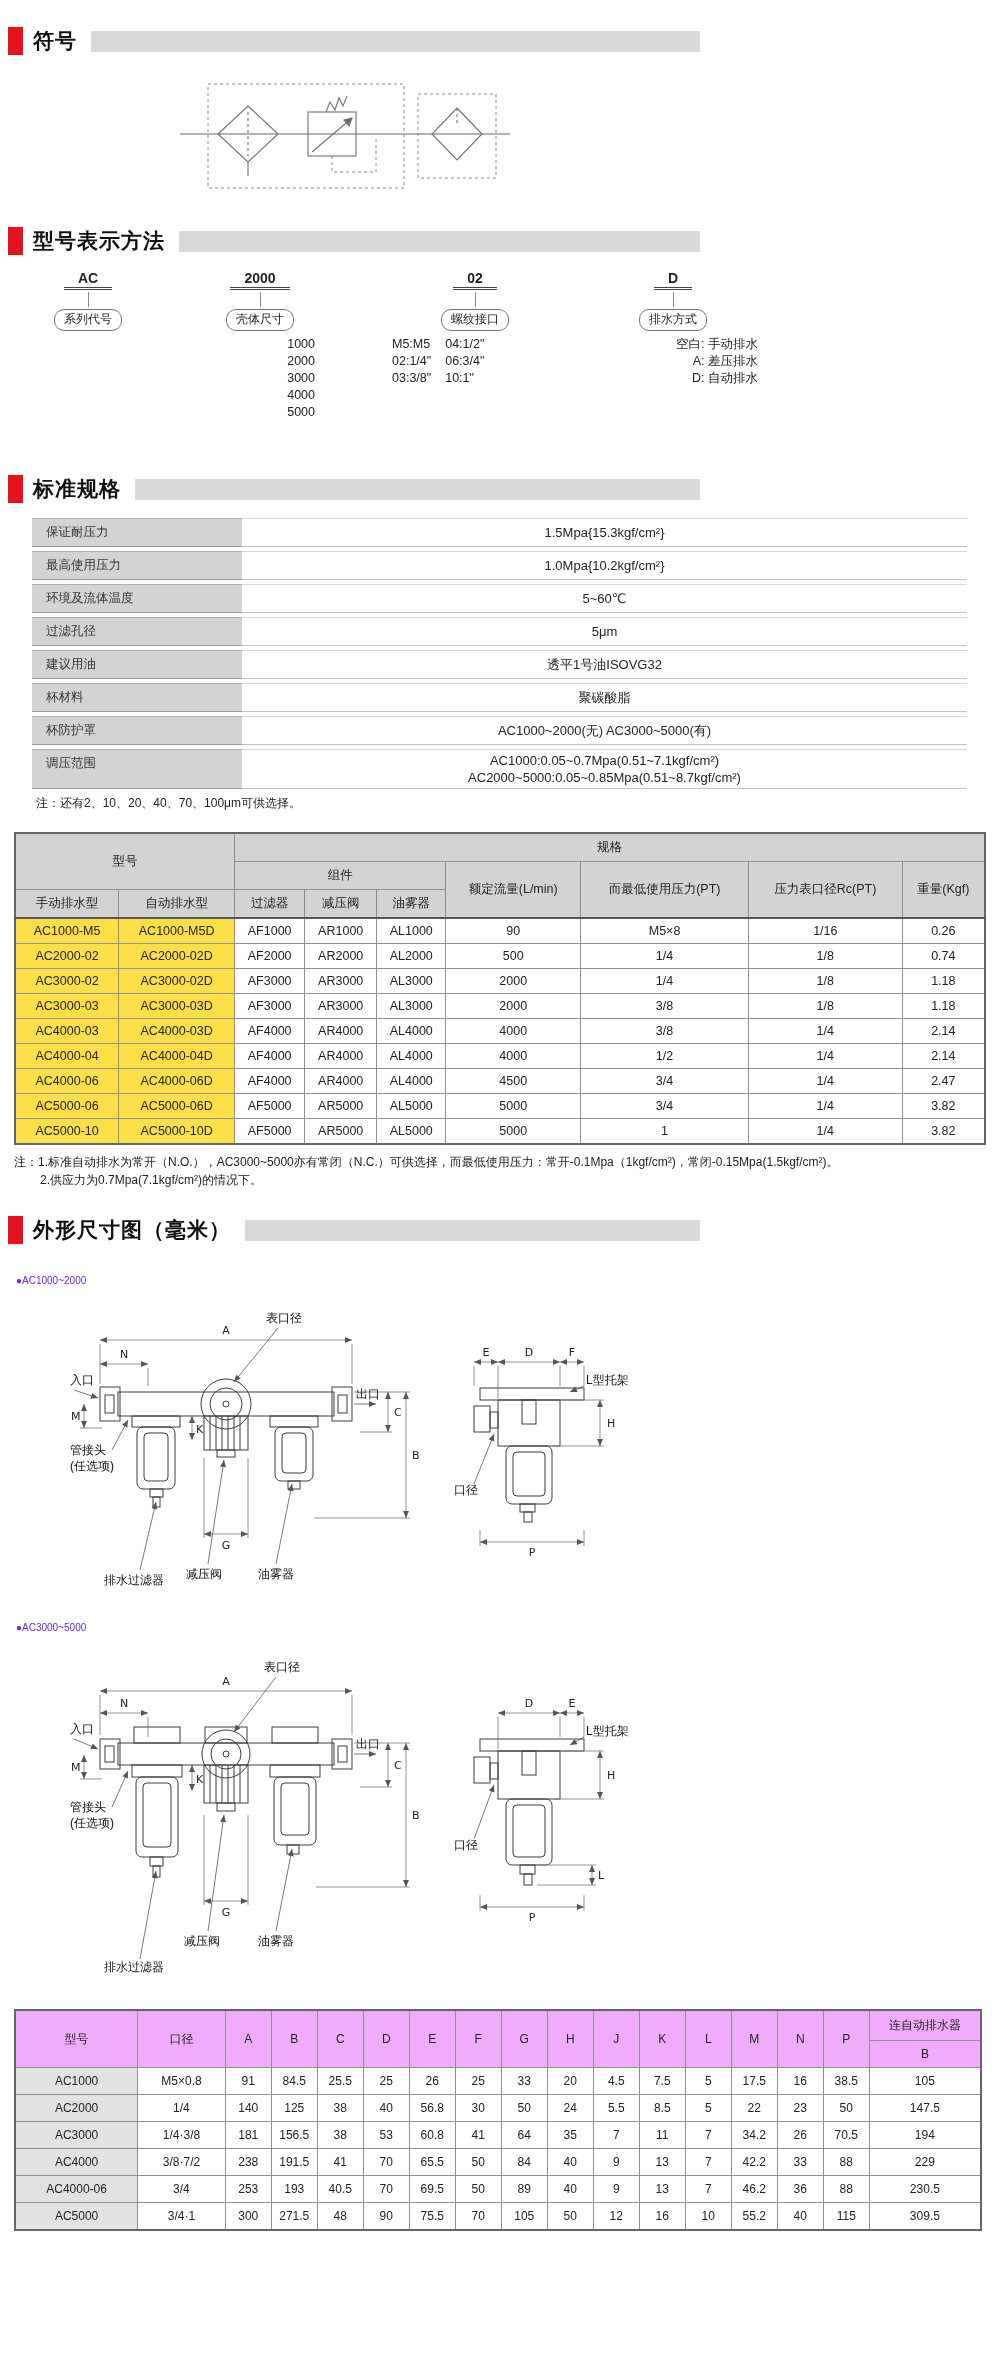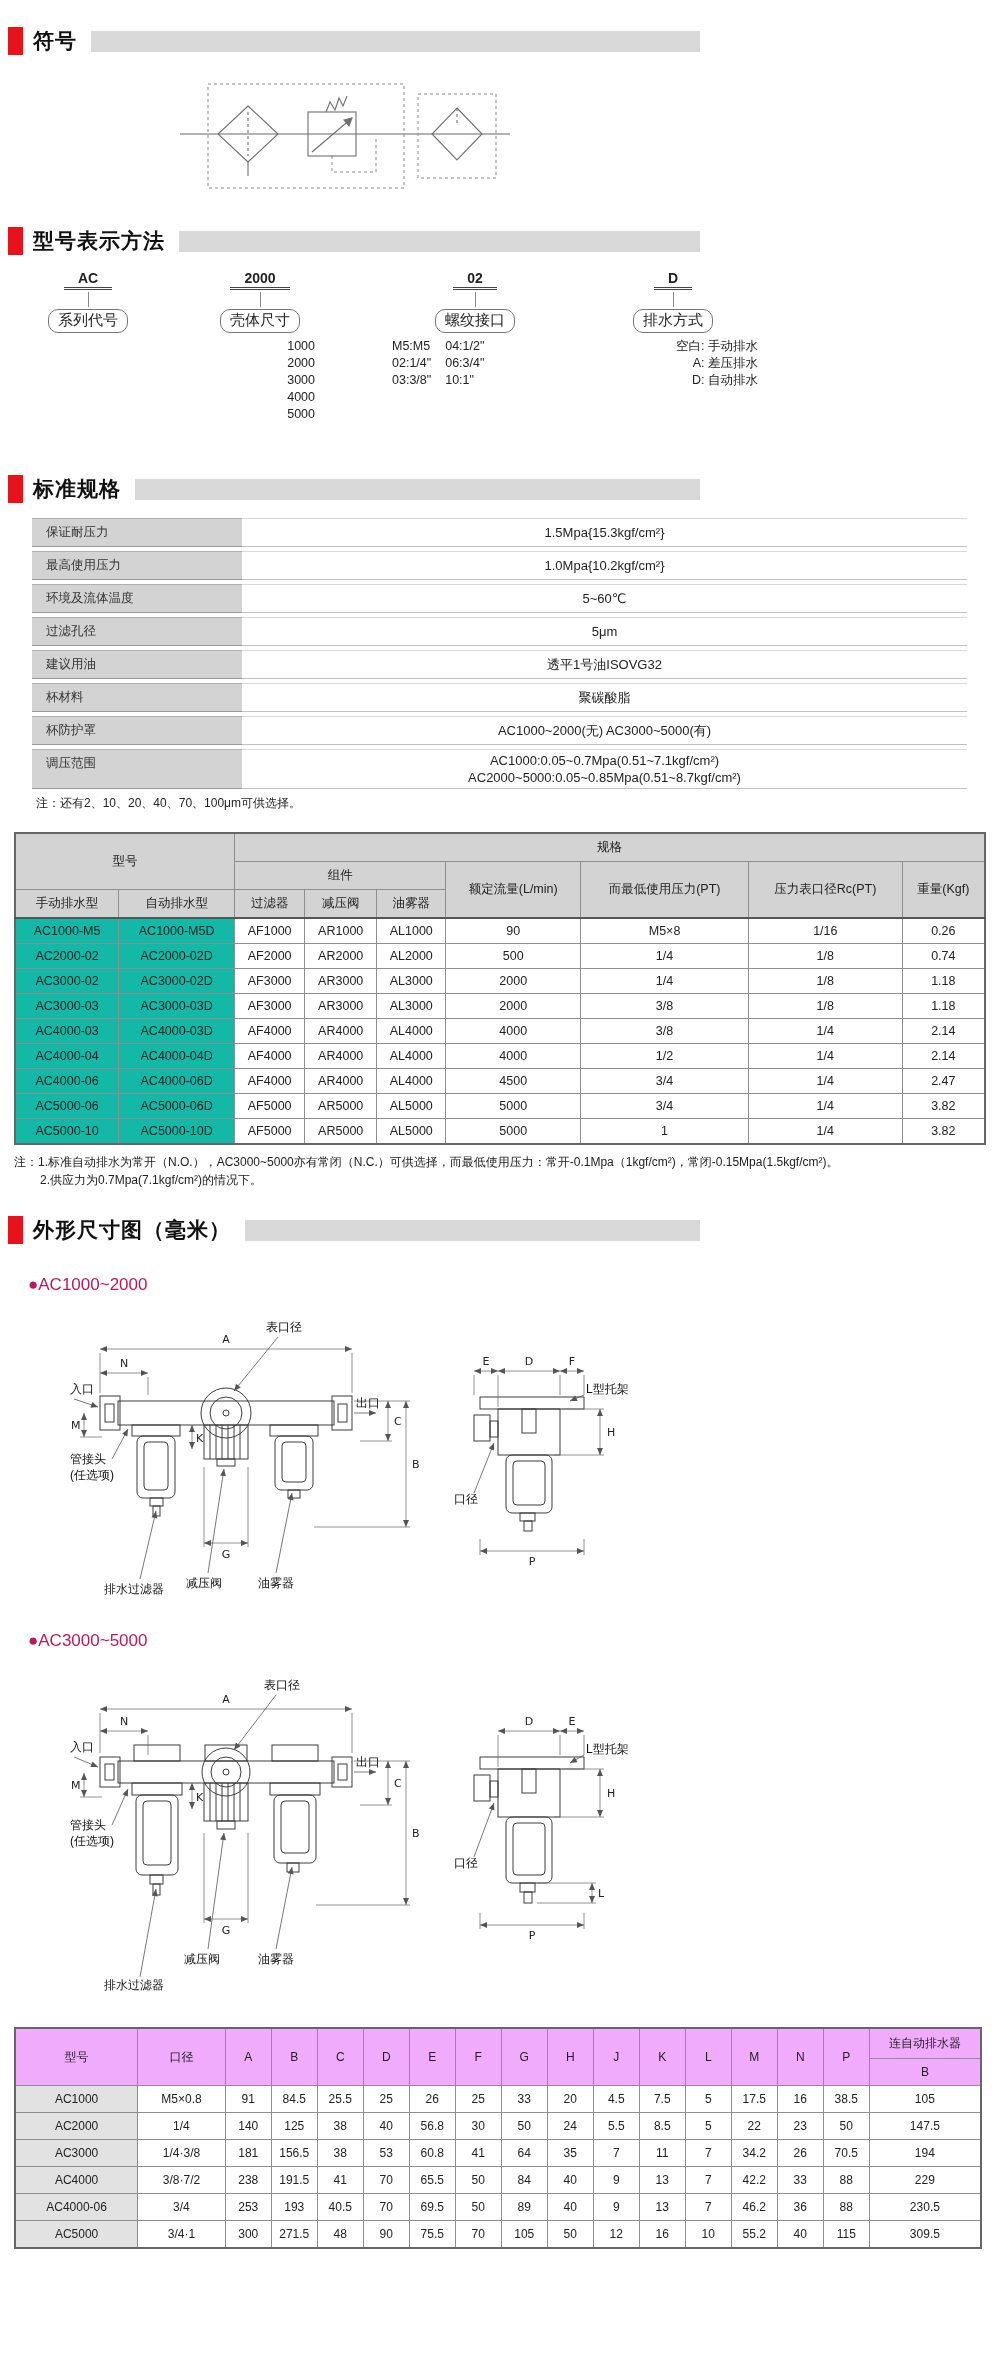--- a/index.html
+++ b/index.html
@@ -14,42 +14,42 @@
   .symbol-svg { display:block; margin:16px 0 0 180px; }
 
   .model-area { position:relative; height:178px; margin-top:14px; font-size:12.5px; }
   .mcol { position:absolute; top:0; text-align:center; }
   .mcol.c1 { left:38px;  width:100px; }
   .mcol.c2 { left:205px; width:110px; }
   .mcol.c3 { left:390px; width:170px; }
   .mcol.c4 { left:588px; width:170px; }
   .code { display:inline-block; font-weight:bold; font-size:14px; padding:0 14px 1px; border-bottom:3px double #444; }
   .vline { width:1px; height:15px; background:#888; margin:2px auto; }
-  .obox { display:inline-block; border:1px solid #777; border-radius:10px; padding:1px 9px 2px; font-size:15px; color:#222; background:#fff; }
+  .obox { display:inline-block; border:1px solid #777; border-radius:10px; padding:1px 9px 2px; font-size:12px; color:#222; background:#fff; }
   .mlist { margin-top:5px; text-align:right; line-height:17px; padding-left:10px; }
   .tlist { display:flex; gap:14px; margin-top:5px; text-align:left; line-height:17px; padding-left:2px; }
 
   .specs { width:935px; margin:14px 0 0 32px; }
   .srow { display:flex; margin-bottom:4px; }
   .slabel { width:210px; background:#d3d3d3; border-top:1px solid #aeaeae; border-bottom:1px solid #999;
             padding:5px 0 5px 14px; font-size:12.5px; color:#333; }
   .sval { flex:1; background:#fff; border-top:1px solid #d8d8d8; border-bottom:1px solid #c2c2c2;
           display:flex; flex-direction:column; justify-content:center; align-items:center;
           font-size:13px; text-align:center; line-height:17px; padding:2px 0; }
   .spec-note { font-size:12px; margin:6px 0 0 36px; color:#222; }
 
   table.mtable { border-collapse:collapse; width:972px; margin:20px 0 0 14px; font-size:12.5px; text-align:center; border:2px solid #666; }
   table.mtable th, table.mtable td { border:1px solid #8e8e8e; padding:5px 2px; }
   table.mtable th { background:#d3d3d3; font-weight:normal; color:#222; }
   table.mtable thead { border-bottom:2px solid #555; }
-  table.mtable td.shade { background:#14b8a6; }
+  table.mtable td.shade { background:#fde047; }
   .mtable-notes { margin:8px 0 0 14px; font-size:12px; line-height:18px; color:#222; }
   .mtable-notes .n2 { padding-left:26px; }
 
-  .dwg-label { font-size:17px; margin:30px 0 0 28px; color:#be185d; }
+  .dwg-label { font-size:10px; margin:30px 0 0 16px; color:#6d28d9; }
   .dwg-svg { display:block; margin:6px 0 0 70px; }
   .svg-dim  { font-family:"DejaVu Sans",sans-serif; font-size:11px; fill:#222; }
   .svg-cn   { font-family:"Liberation Sans",sans-serif; font-size:12px; fill:#111; }
 
   table.dtable { border-collapse:collapse; width:968px; margin:30px 0 0 14px; font-size:12px; text-align:center; border:2px solid #666; }
   table.dtable th, table.dtable td { border:1px solid #8e8e8e; padding:6px 1px; }
   table.dtable th { background:#f0abfc; font-weight:normal; color:#222; }
   table.dtable td.shade { background:#e2e2e2; }
   .w-model { width:112px; } .w-bore { width:80px; } .w-last { width:102px; } .letter { width:42px; }
   .page-end { height:22px; }

